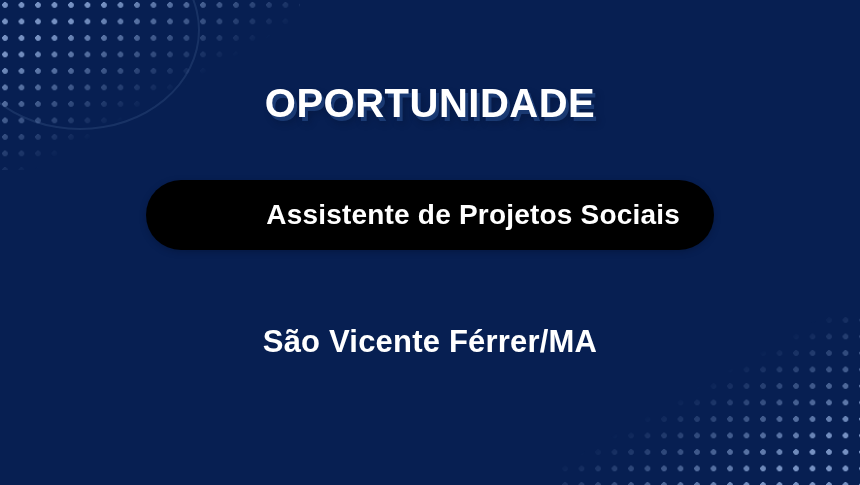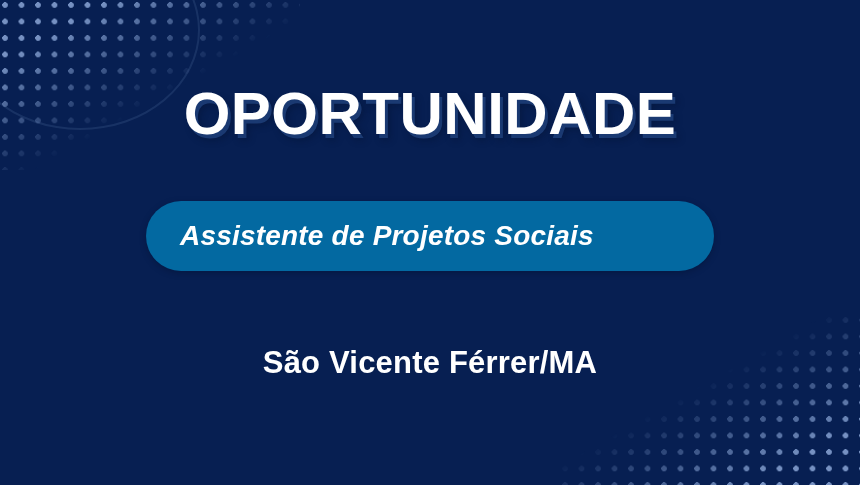--- a/index.html
+++ b/index.html
@@ -92,42 +92,41 @@
   .content {
     position: absolute;
     inset: 0;
     display: flex;
     flex-direction: column;
     align-items: center;
   }
 
   .headline {
     margin-top: 82px;
-    font-size: 60px;
+    font-size: 40px;
     font-weight: bold;
     letter-spacing: 0.5px;
     line-height: 1.05;
     color: #ffffff;
     text-shadow: 3px 4px 0 rgba(44, 84, 150, 0.55),
                  5px 6px 7px rgba(5, 18, 48, 0.45);
     white-space: nowrap;
   }
 
   .badge {
     margin-top: 56px;
     min-width: 568px;
     height: 70px;
     padding: 0 34px;
     display: flex;
     align-items: center;
-    justify-content: flex-start;
-    background: #0369a1;
+    justify-content: flex-end;
+    background: #000000;
     border-radius: 35px;
     box-shadow: 0 2px 6px rgba(3, 14, 40, 0.35);
-    font-style: italic;
   }
 
   .badge-label {
     font-size: 28px;
     font-weight: bold;
     color: #ffffff;
     white-space: nowrap;
     letter-spacing: 0.2px;
   }
 

